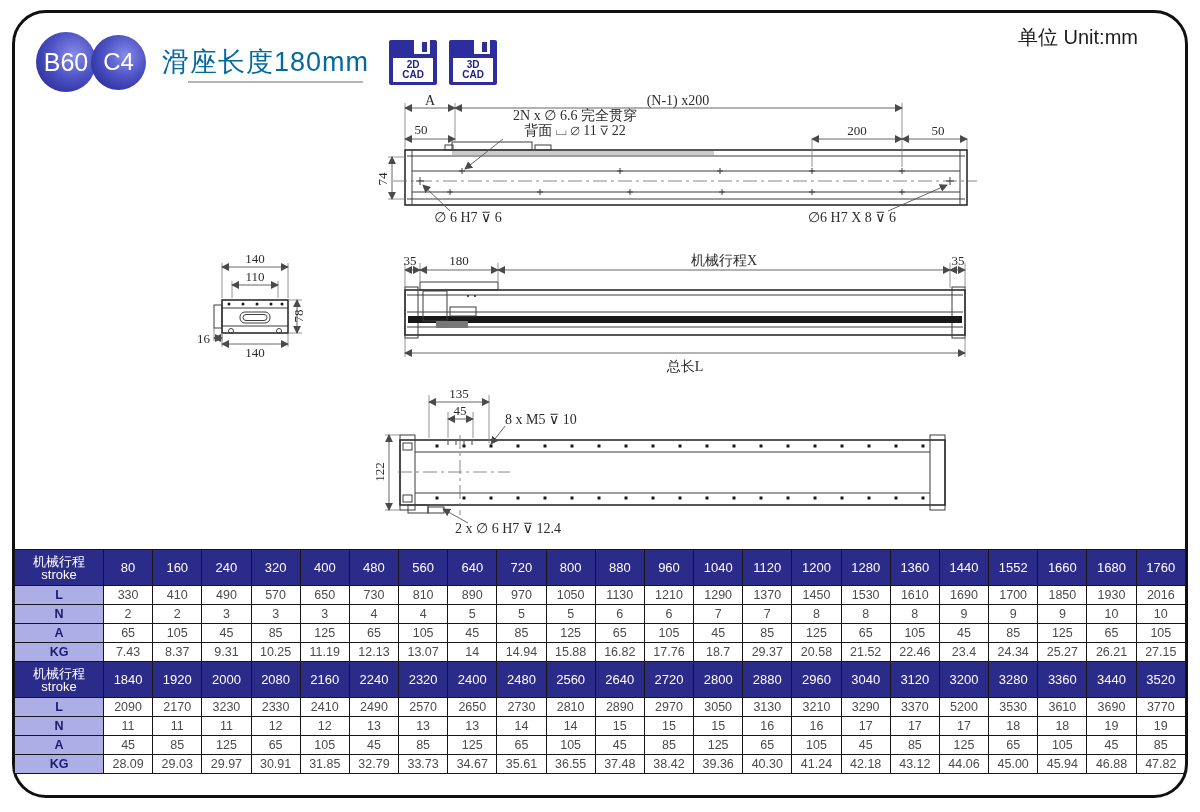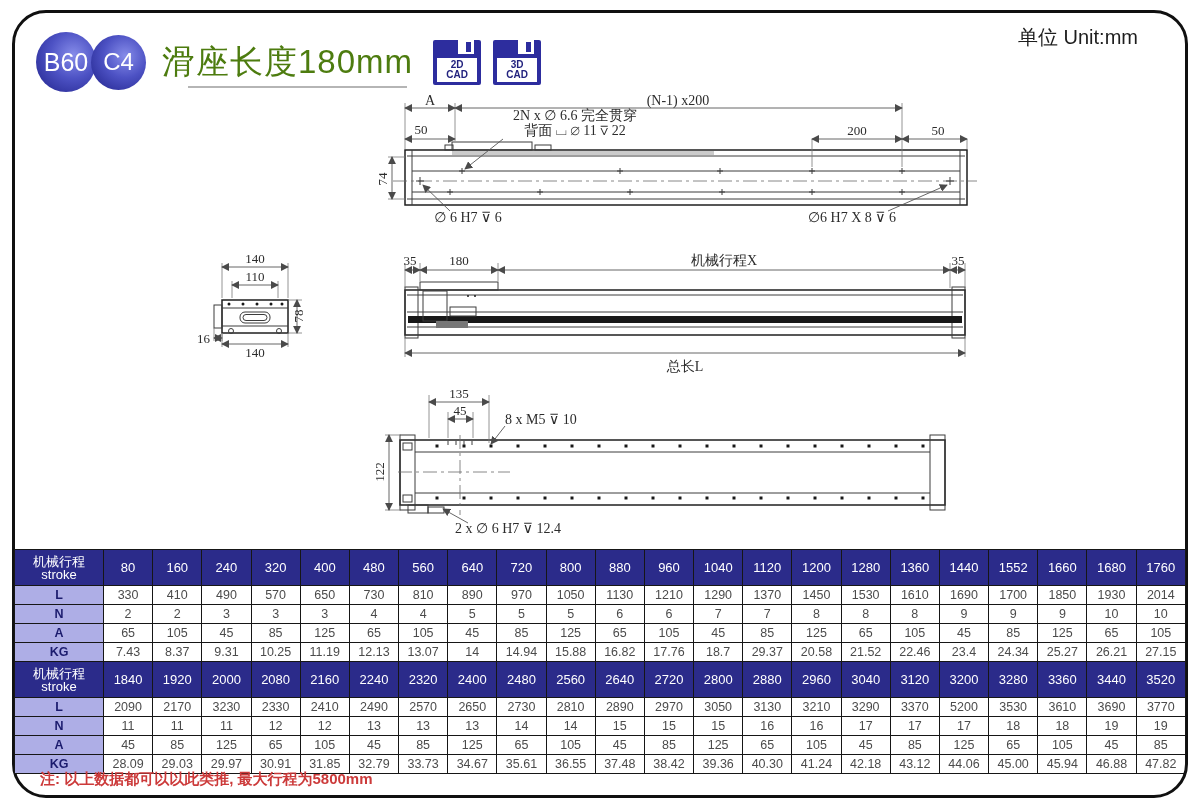--- a/index.html
+++ b/index.html
@@ -8,21 +8,21 @@
   .frame{position:absolute;inset:10px 12px 14px 12px;border:3px solid #101010;border-radius:34px;pointer-events:none;}
 
   
   .hdr{position:absolute;top:32px;left:36px;display:flex;align-items:center;}
   .badge{border-radius:50%;display:flex;align-items:center;justify-content:center;
          color:#fff;font-weight:normal;
          background:radial-gradient(circle at 62% 38%, #8а8fe8 0%, #5b60d0 40%, #1f2190 100%);
          background:radial-gradient(circle at 62% 38%, #868ce9 0%, #4d52c4 45%, #1e2088 100%);}
   .badge.b1{width:60px;height:60px;font-size:25px;}
   .badge.b2{width:55px;height:55px;font-size:24px;margin-left:-5px;}
-  .subtitle{margin-left:16px;font-size:33px;color:#4d7c0f;letter-spacing:1px;position:relative;}
+  .subtitle{margin-left:16px;font-size:27px;color:#0369a1;letter-spacing:1px;position:relative;}
   .subtitle:after{content:"";position:absolute;left:26px;right:6px;bottom:-3px;height:2px;background:#b5b5b5;}
   .cadrow{display:flex;gap:12px;margin-left:20px;}
   .cad{width:48px;height:45px;background:var(--badge-blue);position:relative;border-radius:2px;cursor:pointer;}
   .cad .shutter{position:absolute;top:0;right:7px;width:16px;height:14px;background:#fff;}
   .cad .slot{position:absolute;top:2px;right:10px;width:5px;height:10px;background:var(--badge-blue);}
   .cad .label{position:absolute;left:4px;right:4px;bottom:3px;height:24px;background:#ffffff;
               display:flex;flex-direction:column;align-items:center;justify-content:center;
               font-size:10px;line-height:10px;font-weight:bold;color:#22227e;}
   .unit{position:absolute;top:24px;right:62px;font-size:20px;color:#1d1d1d;}
 
@@ -327,21 +327,21 @@
             <td>1210</td>
             <td>1290</td>
             <td>1370</td>
             <td>1450</td>
             <td>1530</td>
             <td>1610</td>
             <td>1690</td>
             <td>1700</td>
             <td>1850</td>
             <td>1930</td>
-            <td>2014</td>
+            <td>2016</td>
           </tr>
           <tr>
             <td class="rlabel">N</td>
             <td>2</td>
             <td>2</td>
             <td>3</td>
             <td>3</td>
             <td>3</td>
             <td>4</td>
             <td>4</td>
@@ -536,14 +536,13 @@
             <td>44.06</td>
             <td>45.00</td>
             <td>45.94</td>
             <td>46.88</td>
             <td>47.82</td>
           </tr>
         </tbody>
     </table>
   </div>
 
-  <div class="note">注: 以上数据都可以以此类推, 最大行程为5800mm</div>
 </div>
 
 </body></html>

